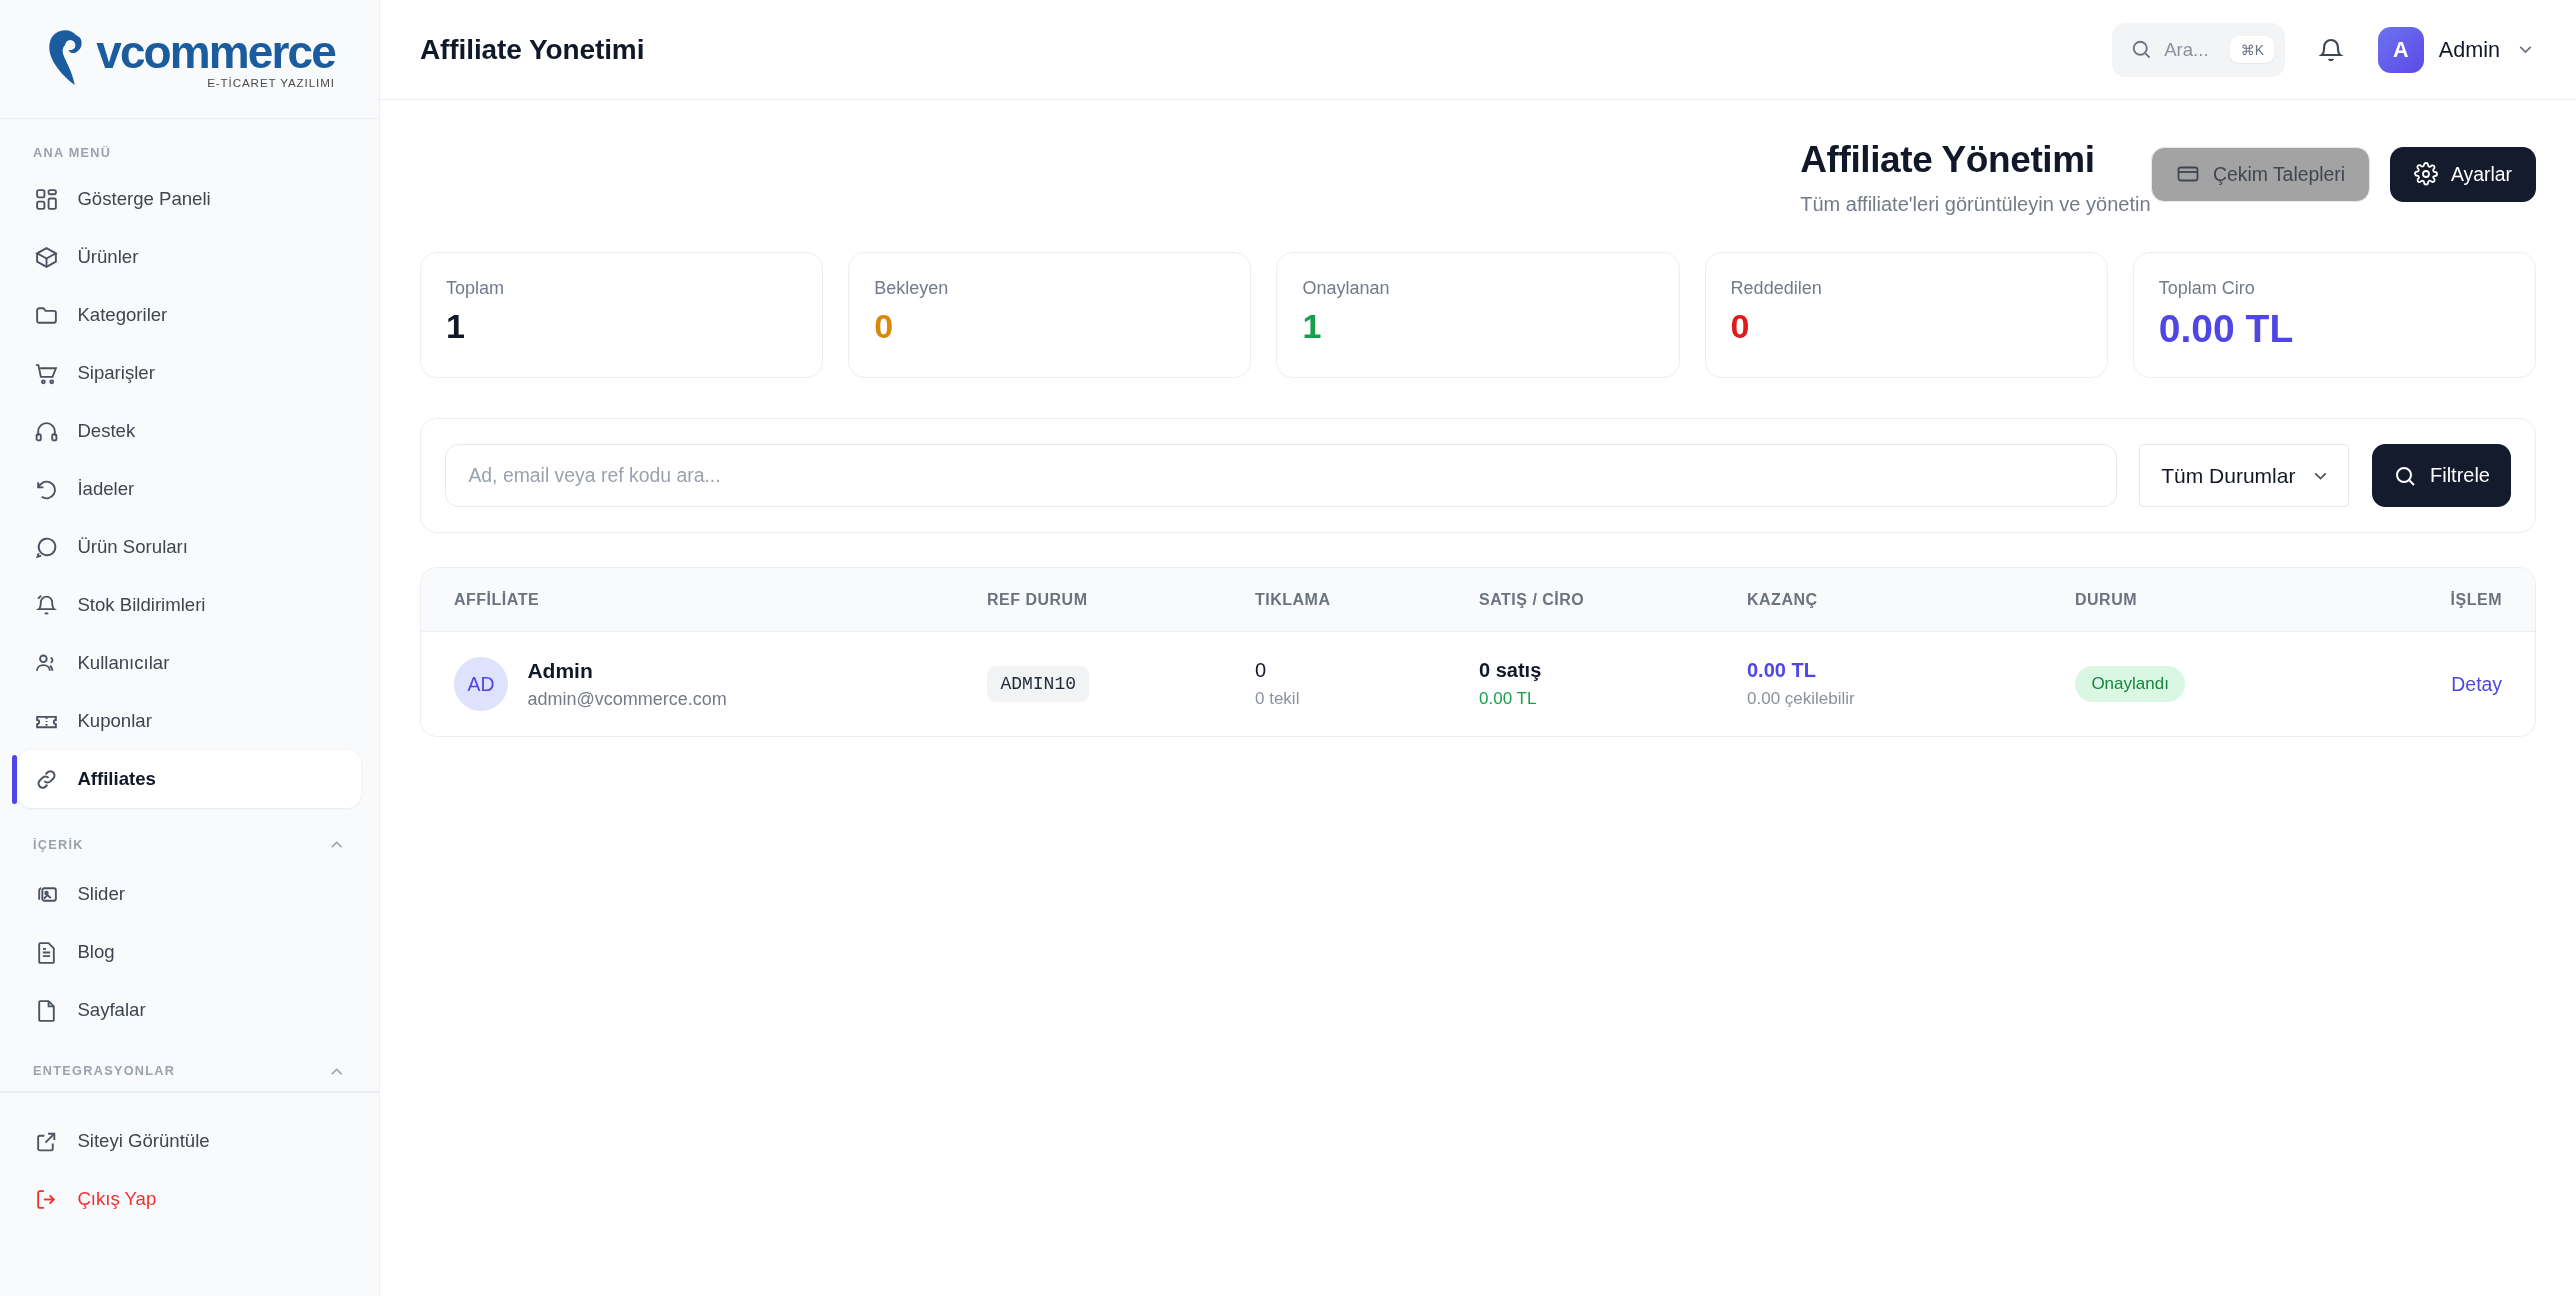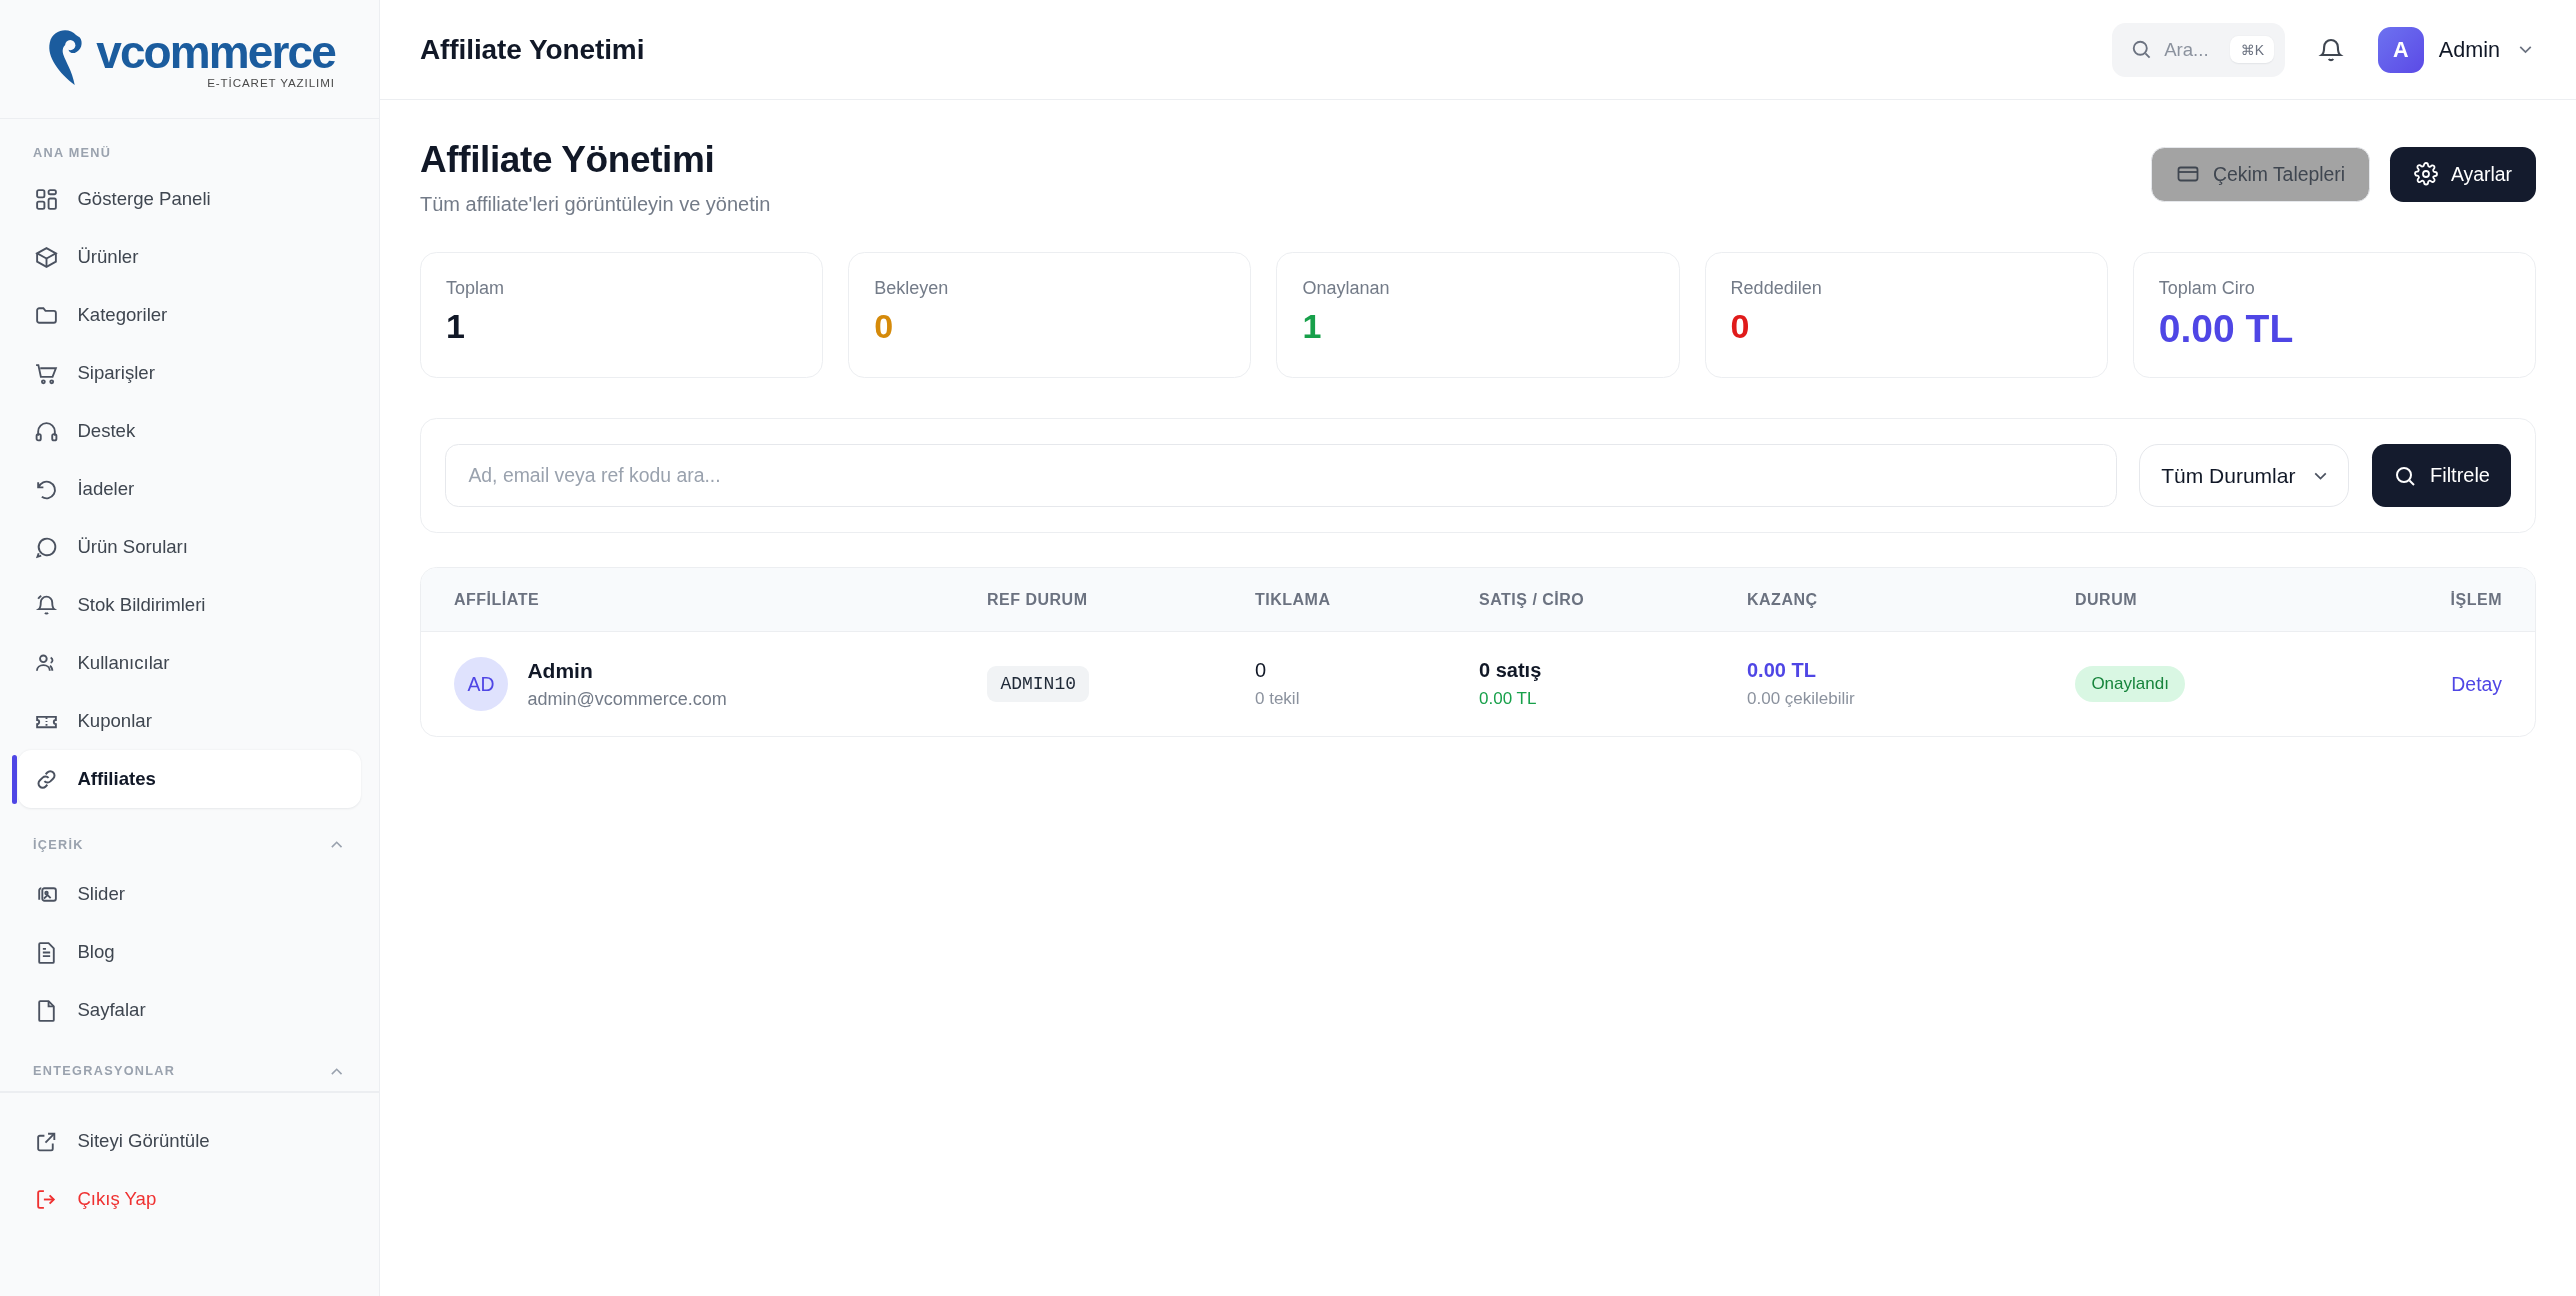--- a/index.html
+++ b/index.html
@@ -95,21 +95,21 @@
     width: 46px; height: 46px; border-radius: 12.7px;
     background: linear-gradient(135deg, #6d72f0 0%, #5b4ae6 100%);
     color: #fff; font-size: 21.6px; font-weight: 700;
     display: flex; align-items: center; justify-content: center;
   }
   .user-name { font-size: 21.6px; color: #111827; font-weight: 500; }
   .chev-down-sm { width: 21px; height: 21px; color: #6b7280; }
 
   .content { flex: 1 1 auto; padding: 39px 40px 0 40px; background: #fff; overflow: hidden; }
 
-  .page-head { display: flex; align-items: flex-start; justify-content: space-between; margin-bottom: 36px; }
+  .page-head { display: flex; align-items: flex-start; justify-content: flex-end; margin-bottom: 36px; }
   .page-title { font-size: 37px; font-weight: 700; color: #111827; letter-spacing: -0.4px; }
   .page-sub { font-size: 20px; color: #737b88; margin-top: 12px; }
   .page-actions { display: flex; gap: 19.4px; align-items: center; padding-top: 7.5px; }
   .btn {
     display: inline-flex; align-items: center; gap: 13.4px;
     height: 55px; padding: 0 24px; border-radius: 13.4px;
     font-size: 19.4px; cursor: pointer; white-space: nowrap;
   }
   .btn svg { width: 24px; height: 24px; flex: 0 0 24px; }
   .btn-outline { background: #a3a3a3; border: 1.5px solid #e6e8ec; color: #3f4650; }
@@ -134,21 +134,21 @@
     margin-bottom: 34px;
   }
   .filter-input {
     flex: 1 1 auto; height: 63px; border: 1.5px solid #e6e8ec;
     border-radius: 13.4px; padding: 0 22.4px; font-size: 19.4px;
     color: #111827; background: #fff; font-family: inherit;
   }
   .filter-input::placeholder { color: #9aa2ae; }
   .select-wrap { position: relative; flex: 0 0 auto; }
   .filter-select {
-    height: 63px; border: 1.5px solid #e6e8ec; border-radius: 19px;
+    height: 63px; border: 1.5px solid #e6e8ec; border-radius: 4px;
     padding: 0 52px 0 21px; font-size: 21px; color: #111827;
     background: #fff; font-family: inherit; appearance: none; cursor: pointer;
   }
   .select-chev {
     position: absolute; right: 18px; top: 50%; transform: translateY(-50%);
     width: 21px; height: 21px; color: #4b5260; pointer-events: none;
   }
   .btn-filter { height: 63px; border-radius: 13.4px; padding: 0 21px; font-size: 20px; }
 
   .table-card { border: 1.5px solid #eceef1; border-radius: 16.4px; overflow: hidden; background: #fff; }

